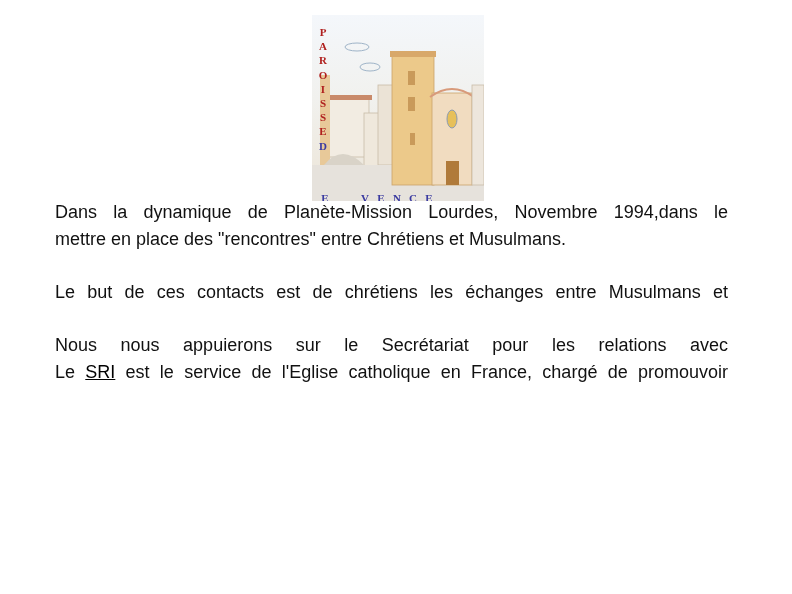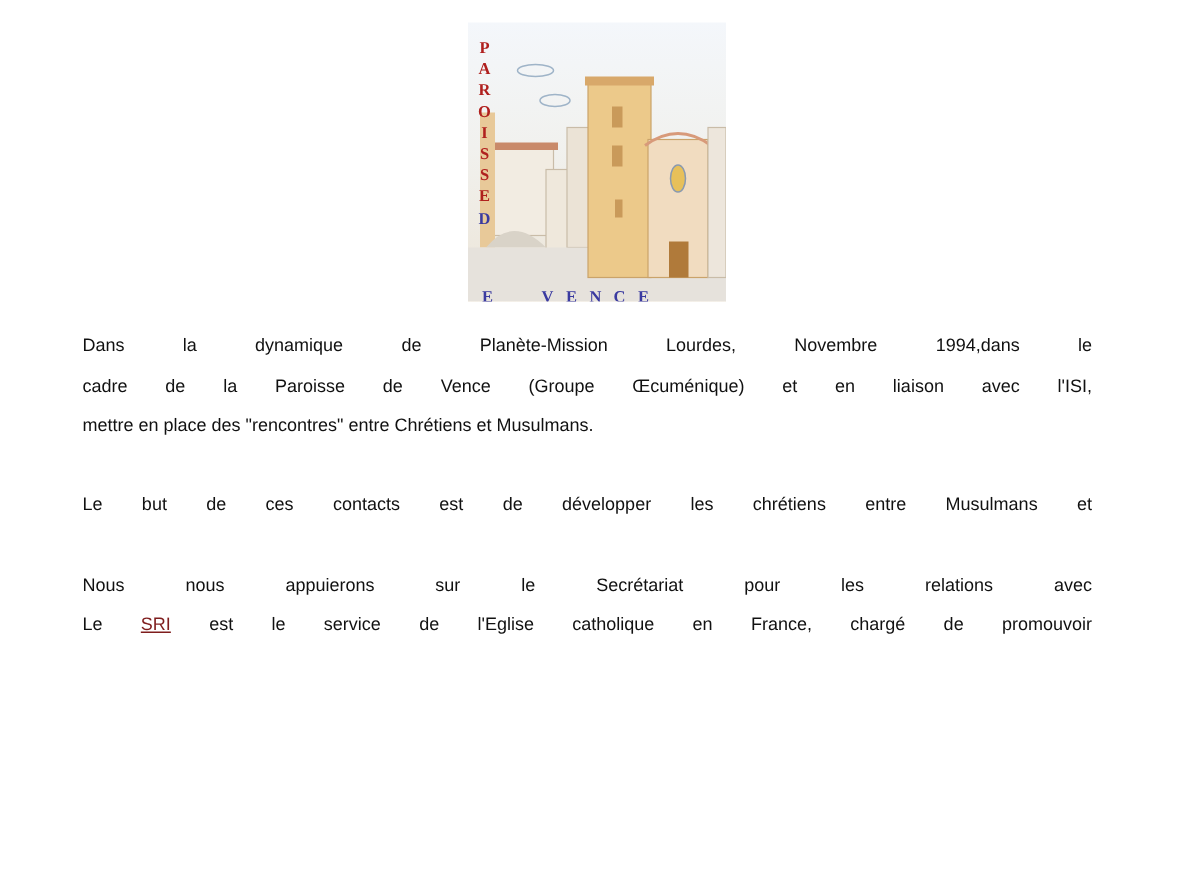--- a/index.html
+++ b/index.html
@@ -19,27 +19,27 @@
     line-height:14.2px; text-align:center;
   }
   .vletters span { display:block; }
   .hletters {
     position:absolute; left:5px; top:177px;
     font-family:"Liberation Serif", serif; font-weight:bold; font-size:11px;
     color:#3a3aa0; letter-spacing:0;
   }
   .hletters span { display:inline-block; width:16px; text-align:center; }
   .content {
-    position:absolute; left:55px; top:217px; width:673px;
-    font-size:12px; line-height:26.6px; text-align:justify;
+    position:absolute; left:55px; top:199px; width:673px;
+    font-size:18px; line-height:26.6px; text-align:justify;
   }
   .content p { margin:0 0 26.6px 0; }
   .content p.tight { margin:0; }
   .justify-last { text-align-last:justify; }
-  a.link { color:#7f1d1d; }
+  a.link { color:#000000; }
 </style>
 </head>
 <body>
 
 <div class="logo">
   <svg width="172" height="186" viewBox="0 0 172 186">
 
     <ellipse cx="45" cy="32" rx="12" ry="4" fill="none" stroke="#9fb4c8" stroke-width="1"></ellipse>
     <ellipse cx="58" cy="52" rx="10" ry="4" fill="none" stroke="#9fb4c8" stroke-width="1"></ellipse>
 
@@ -76,25 +76,24 @@
     <span style="color:#3a3aa0">D</span>
   </div>
   <div class="hletters">
     <span>E</span><span style="width:24px"></span><span>V</span><span>E</span><span>N</span><span>C</span><span>E</span>
   </div>
 </div>
 
 <div class="content">
   <p>
     <span class="line justify-last" style="display:block">Dans la dynamique de Planète-Mission Lourdes, Novembre 1994,dans le</span>
-    <span class="line justify-last" style="display:block">cadre de la Paroisse de Vence (Groupe Œcuménique) et en liaison avec l'ISI,</span>
     <span class="line" style="display:block">mettre en place des "rencontres" entre Chrétiens et Musulmans.</span>
   </p>
   <p>
-    <span class="line justify-last" style="display:block">Le but de ces contacts est de développer les chrétiens entre Musulmans et</span>
+    <span class="line justify-last" style="display:block">Le but de ces contacts est de chrétiens les échanges entre Musulmans et</span>
   </p>
   <p class="tight">
     <span class="line justify-last" style="display:block">Nous nous appuierons sur le Secrétariat pour les relations avec</span>
   </p>
   <p class="tight">
     <span class="line justify-last" style="display:block"><span>Le </span><a class="link" href="#">SRI</a><span> est le service de l'Eglise catholique en France, chargé de promouvoir</span></span>
   </p>
 </div>
 
 </body></html>

